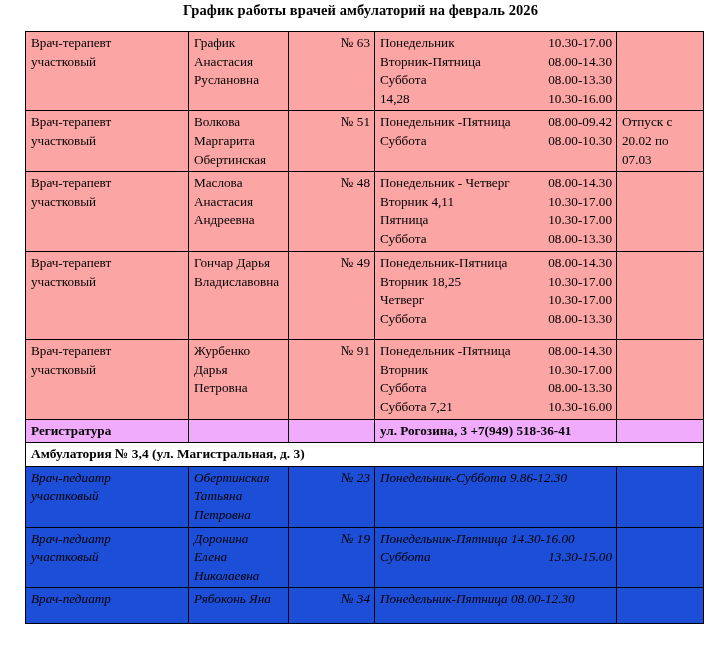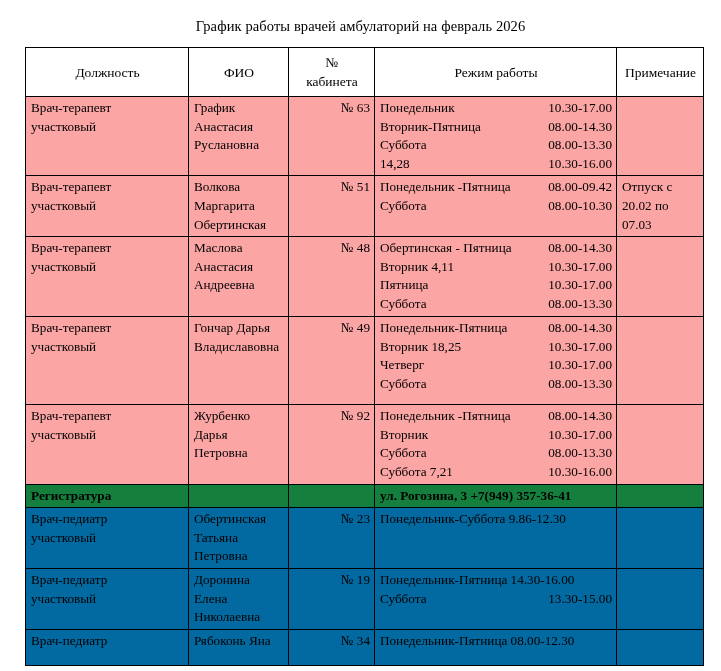--- a/index.html
+++ b/index.html
@@ -16,24 +16,24 @@
     color: #000000;
   }
   #page {
     position: relative;
     width: 721px;
     height: 671px;
     background: #ffffff;
   }
   .doc-title {
     text-align: center;
-    font-weight: normal;
+    font-weight: bold;
     font-size: 14.5px;
     line-height: 16px;
-    padding-top: 18px;
+    padding-top: 2px;
     letter-spacing: 0.1px;
   }
   table.schedule {
     border-collapse: collapse;
     table-layout: fixed;
     width: 678px;
     margin-left: 25px;
     margin-top: 13px;
     background: #ffffff;
   }
@@ -61,22 +61,22 @@
   }
   tr.section-row td {
     background: #ffffff;
     font-weight: bold;
     font-size: 13.4px;
     padding-top: 2px;
     padding-bottom: 2px;
     white-space: nowrap;
   }
   tr.data-a td { background: #fca5a5; }
-  tr.data-b td { background: #0369a1; }
-  tr.reg-a td  { background: #15803d; font-weight: bold; }
+  tr.data-b td { background: #1d4ed8; font-style: italic; }
+  tr.reg-a td  { background: #f0abfc; font-weight: bold; }
 
   .cell-lines > div { white-space: nowrap; }
 
   
   .sched-line {
     display: flex;
     justify-content: space-between;
     align-items: baseline;
     white-space: nowrap;
   }
@@ -98,30 +98,20 @@
 
   <table class="schedule">
     <colgroup>
       <col class="c-pos">
         <col class="c-fio">
         <col class="c-room">
         <col class="c-sched">
         <col class="c-note">
     </colgroup>
     <tbody id="table-body">
-        <tr class="header-row">
-          <td>Должность</td>
-          <td>ФИО</td>
-          <td>
-            <div>№</div>
-            <div>кабинета</div>
-          </td>
-          <td>Режим работы</td>
-          <td>Примечание</td>
-        </tr>
         <tr class="data-a" style="height: 78px;">
           <td>
             <div class="cell-lines">
               <div>Врач-терапевт</div>
               <div>участковый</div>
             </div>
           </td>
           <td>
             <div class="cell-lines">
               <div>График</div>
@@ -195,21 +185,21 @@
           <td>
             <div class="cell-lines">
               <div>Маслова</div>
               <div>Анастасия</div>
               <div>Андреевна</div>
             </div>
           </td>
           <td class="room-cell">№ 48</td>
           <td>
             <div class="sched-line">
-              <span class="sched-day">Обертинская - Пятница</span>
+              <span class="sched-day">Понедельник - Четверг</span>
               <span class="sched-time">08.00-14.30</span>
             </div>
             <div class="sched-line">
               <span class="sched-day">Вторник 4,11</span>
               <span class="sched-time">10.30-17.00</span>
             </div>
             <div class="sched-line">
               <span class="sched-day">Пятница</span>
               <span class="sched-time">10.30-17.00</span>
             </div>
@@ -265,21 +255,21 @@
               <div>участковый</div>
             </div>
           </td>
           <td>
             <div class="cell-lines">
               <div>Журбенко</div>
               <div>Дарья</div>
               <div>Петровна</div>
             </div>
           </td>
-          <td class="room-cell">№ 92</td>
+          <td class="room-cell">№ 91</td>
           <td>
             <div class="sched-line">
               <span class="sched-day">Понедельник -Пятница</span>
               <span class="sched-time">08.00-14.30</span>
             </div>
             <div class="sched-line">
               <span class="sched-day">Вторник</span>
               <span class="sched-time">10.30-17.00</span>
             </div>
             <div class="sched-line">
@@ -294,24 +284,27 @@
           <td class="note-cell">
             <div class="cell-lines"></div>
           </td>
         </tr>
         <tr class="reg-a" style="height: 20px;">
           <td>Регистратура</td>
           <td></td>
           <td></td>
           <td class="reg-text">
             <div class="cell-lines">
-              <div>ул. Рогозина, 3 +7(949) 357-36-41</div>
+              <div>ул. Рогозина, 3 +7(949) 518-36-41</div>
             </div>
           </td>
           <td></td>
+        </tr>
+        <tr class="section-row">
+          <td colspan="5">Амбулатория № 3,4 (ул. Магистральная, д. 3)</td>
         </tr>
         <tr class="data-b" style="height: 46px;">
           <td>
             <div class="cell-lines">
               <div>Врач-педиатр</div>
               <div>участковый</div>
             </div>
           </td>
           <td>
             <div class="cell-lines">

